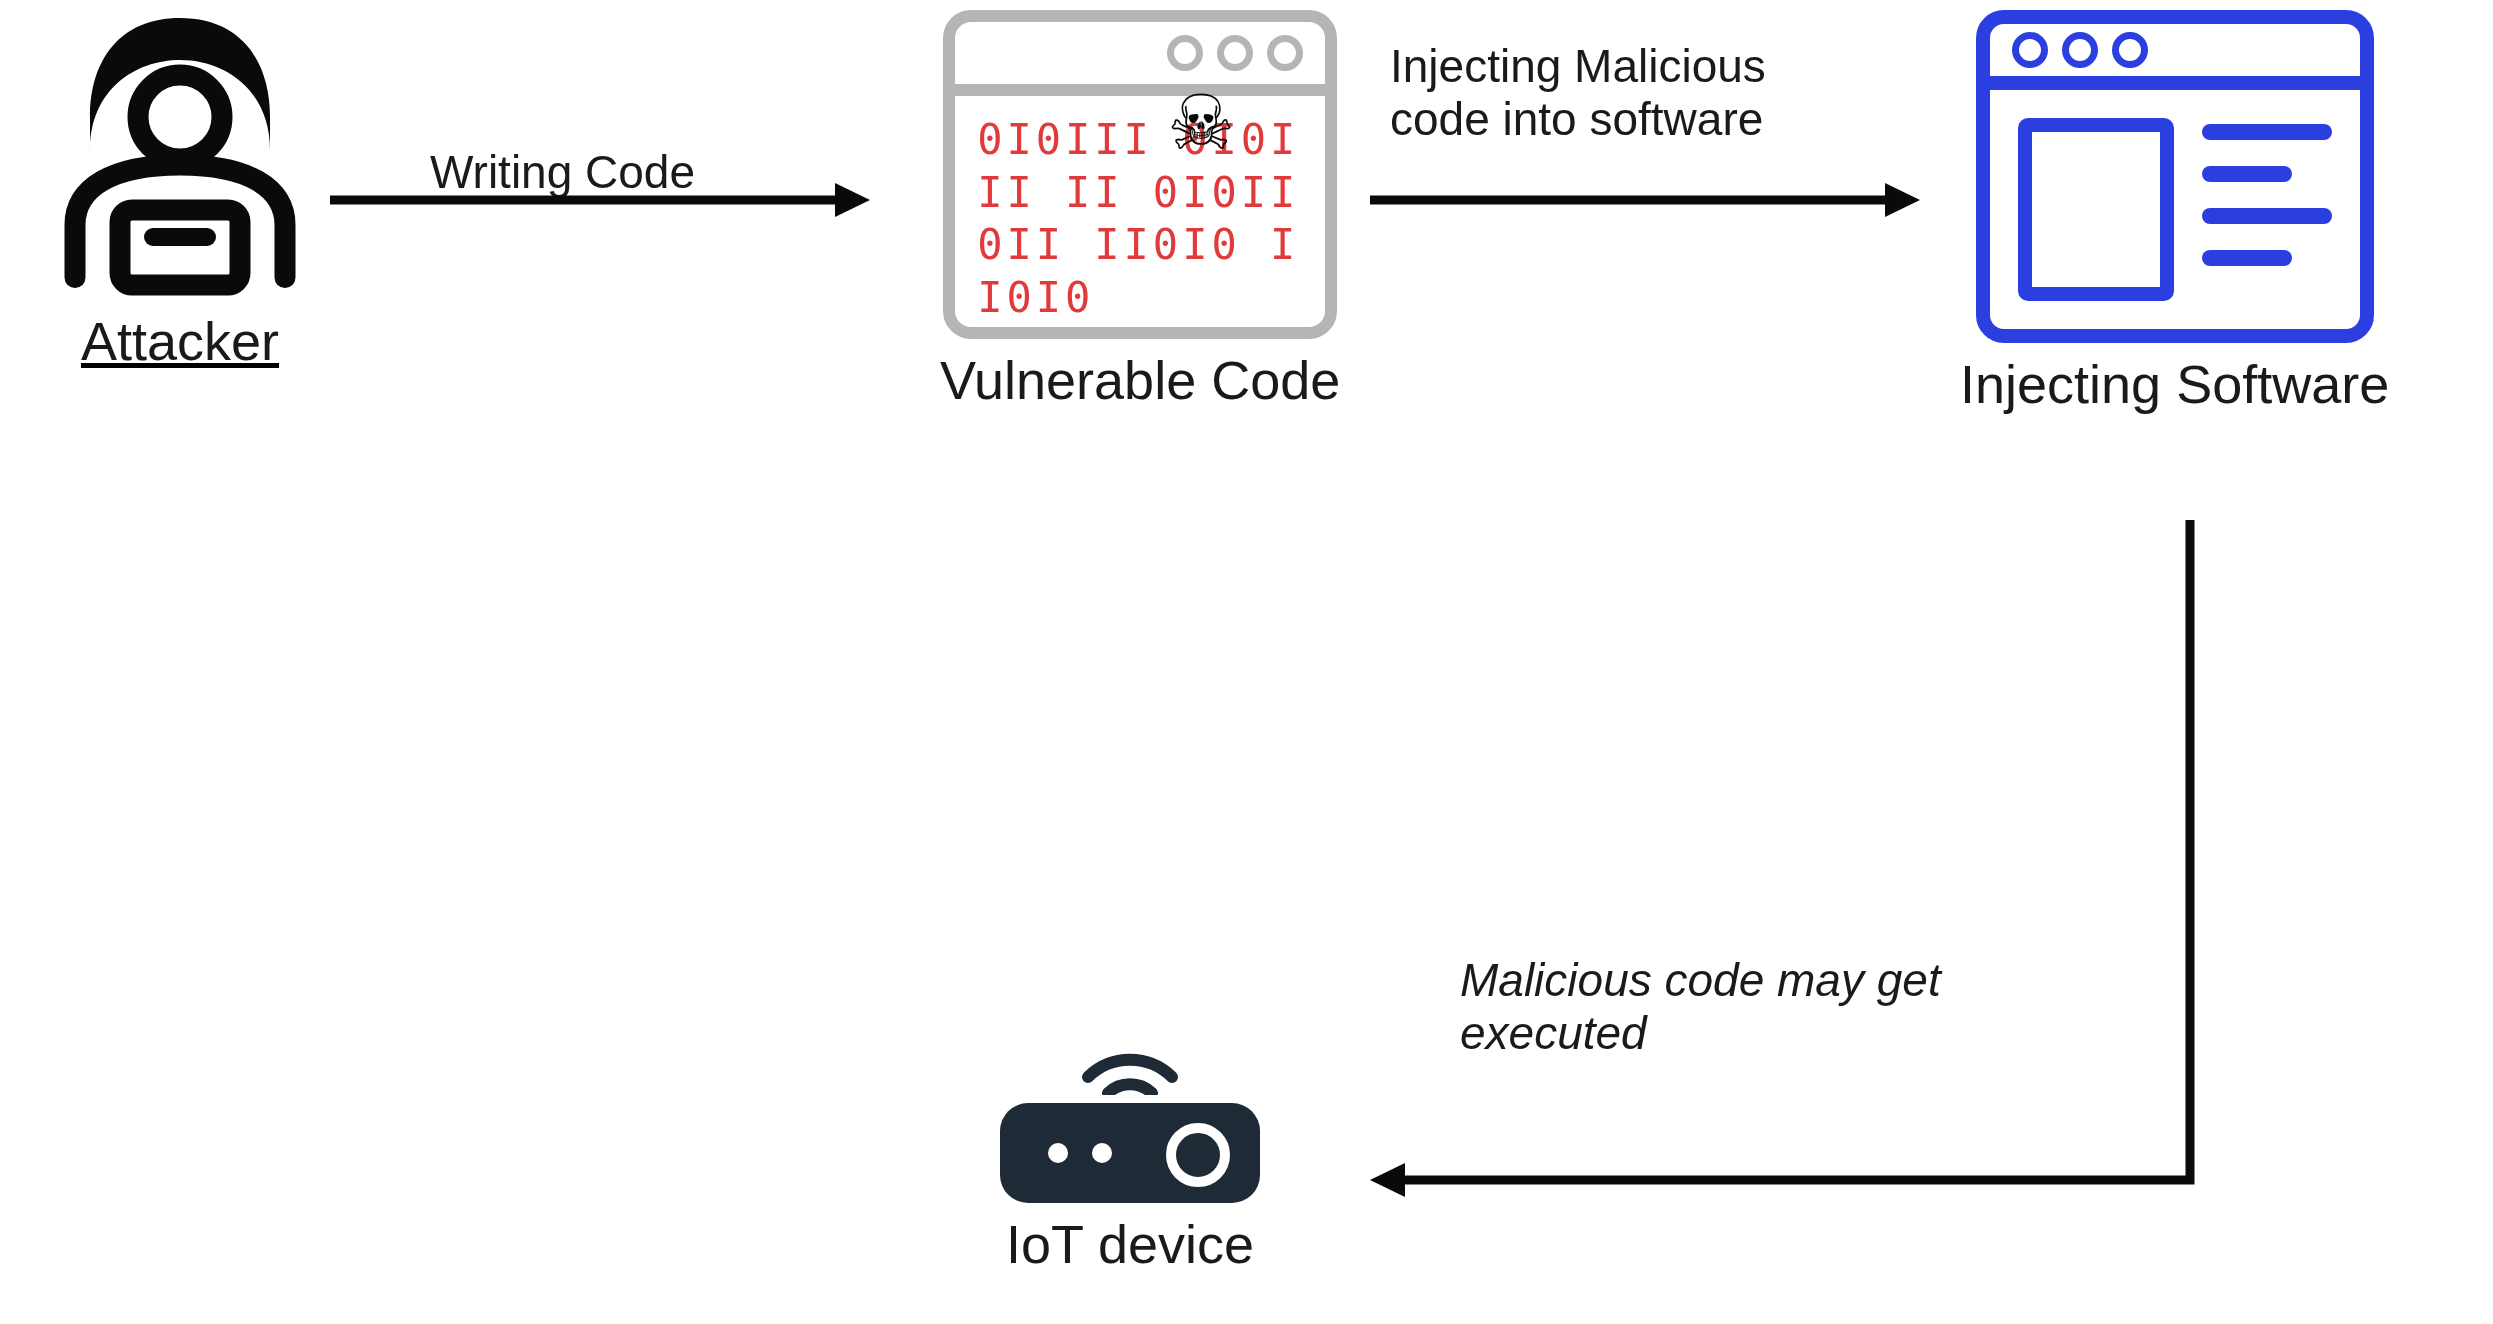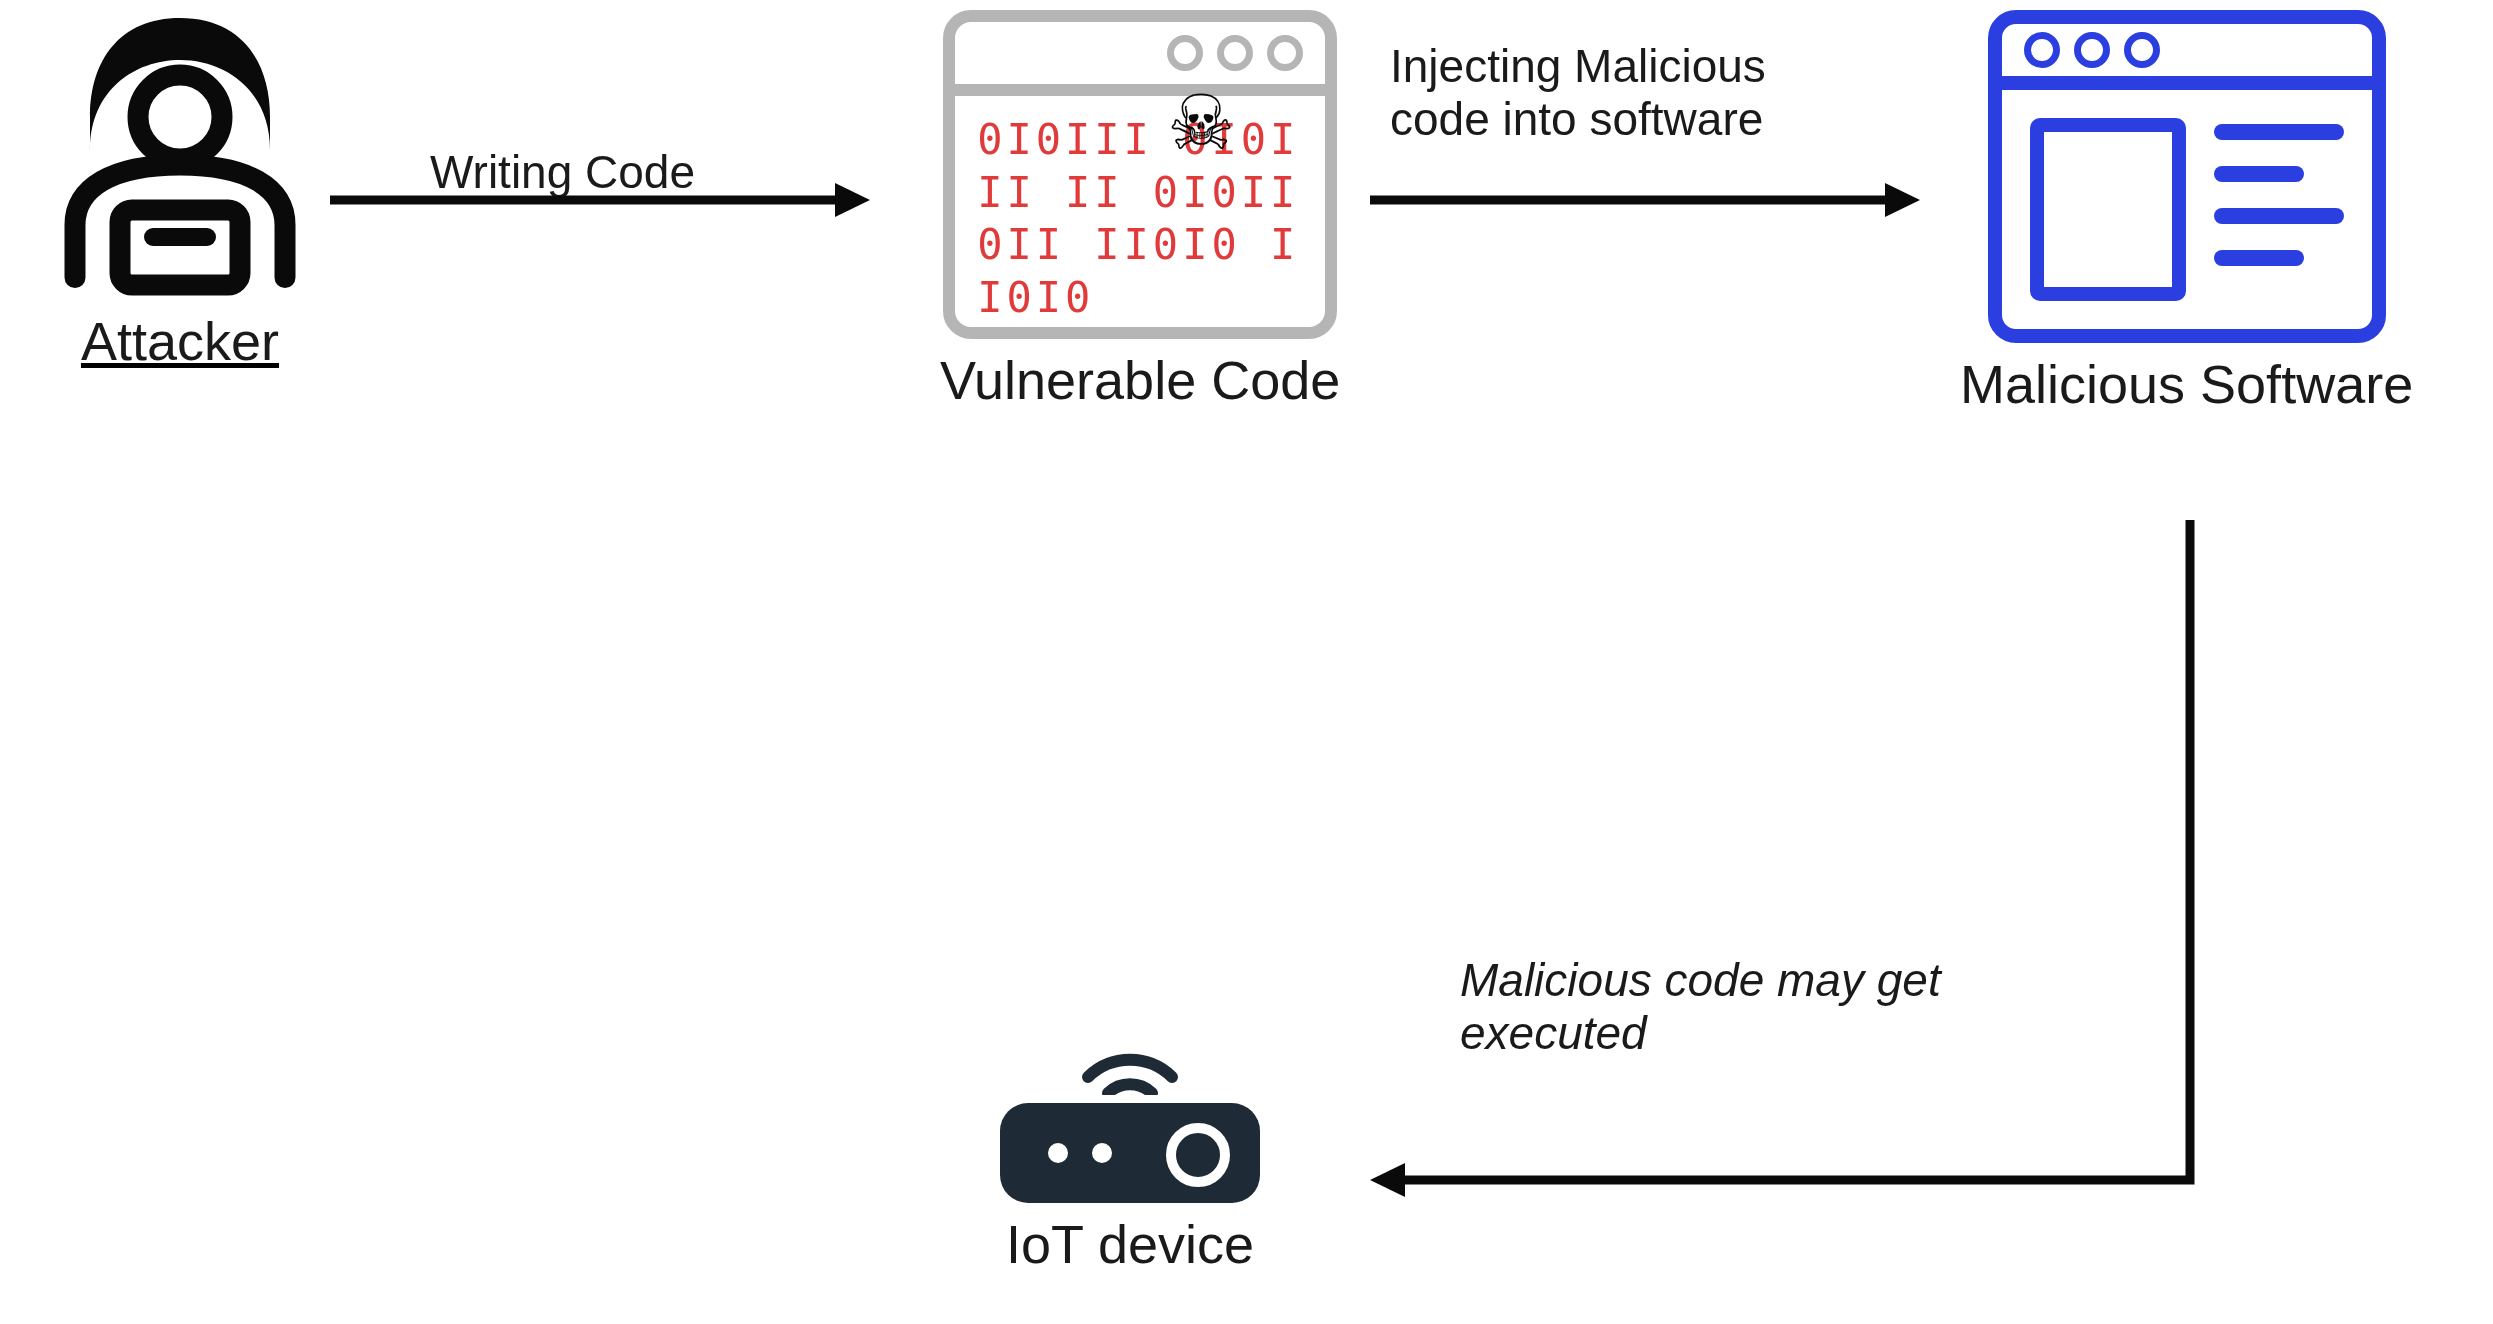--- a/index.html
+++ b/index.html
@@ -155,21 +155,21 @@
     <div class="vuln-body">
       <div class="vuln-rect"></div>
       <div class="vuln-lines">
         <div class="vuln-line"></div>
         <div class="vuln-line short"></div>
         <div class="vuln-line"></div>
         <div class="vuln-line short"></div>
       </div>
     </div>
   </div>
-  <div class="label">Malicious Software</div>
+  <div class="label">Injecting Software</div>
 </div>
 
 <div class="edge-label" style="left:1460px; top:954px;font-style:italic;">
   <span>Malicious code may get</span><br>
   <span>executed</span>
 </div>
 <svg class="arrow" style="left:1360px; top:520px;" width="850" height="680">
   <polyline points="830,0 830,660 40,660" fill="none" stroke="#0a0a0a" stroke-width="9"></polyline>
   <polygon points="45,643 10,660 45,677" fill="#0a0a0a"></polygon>
 </svg>

